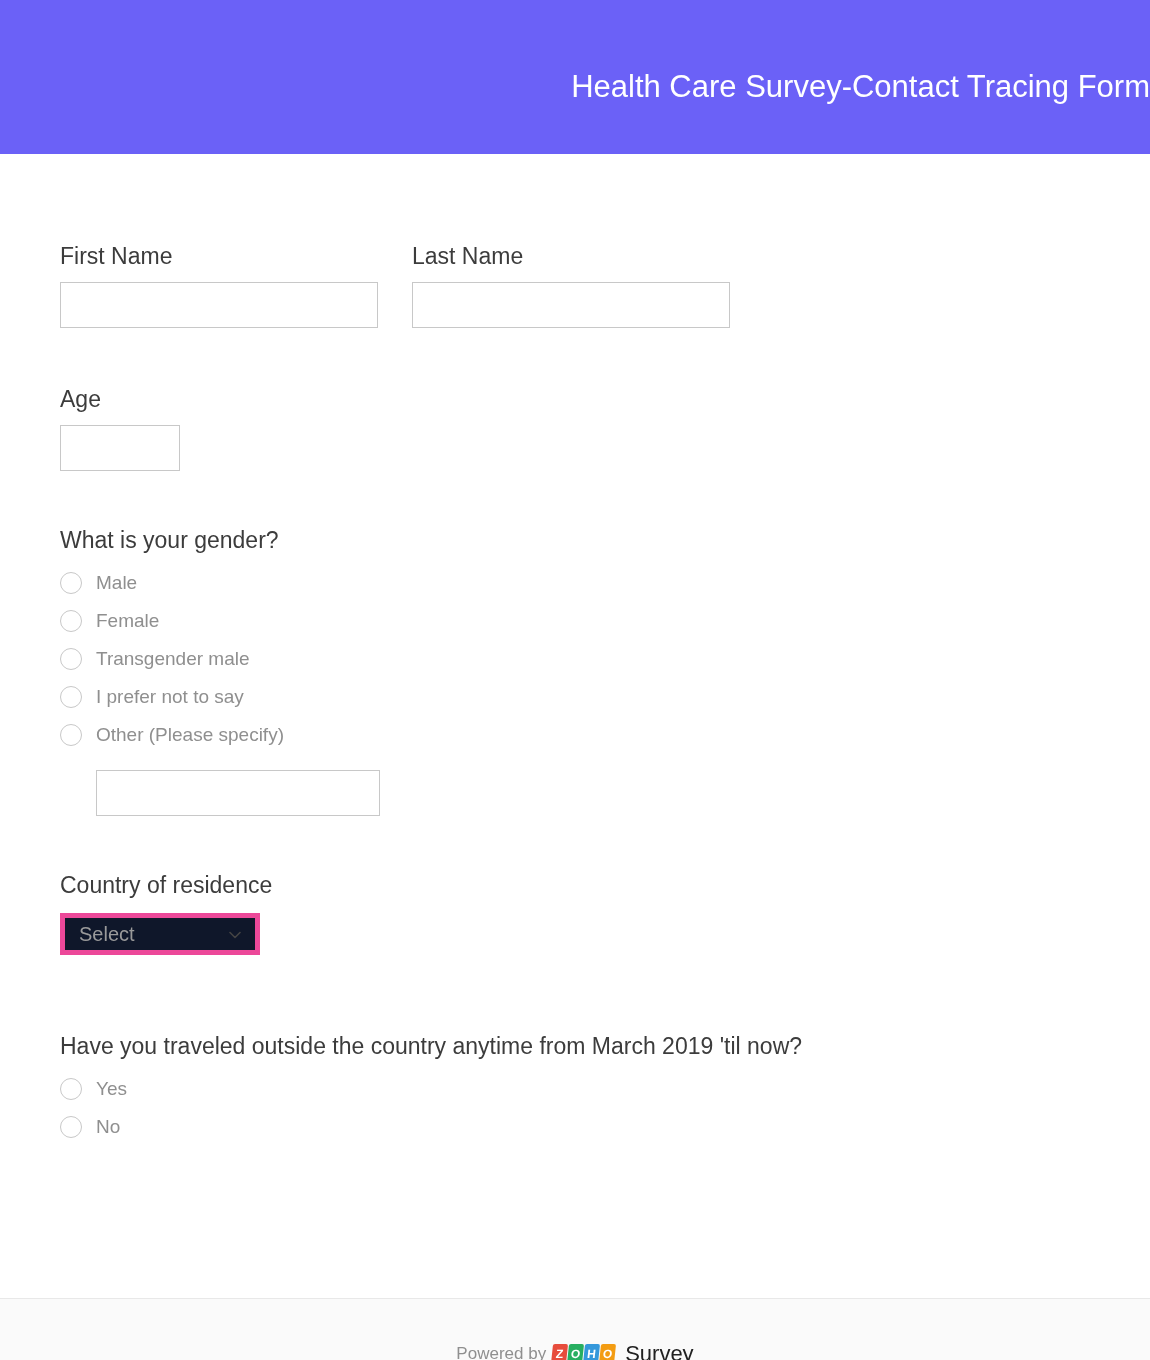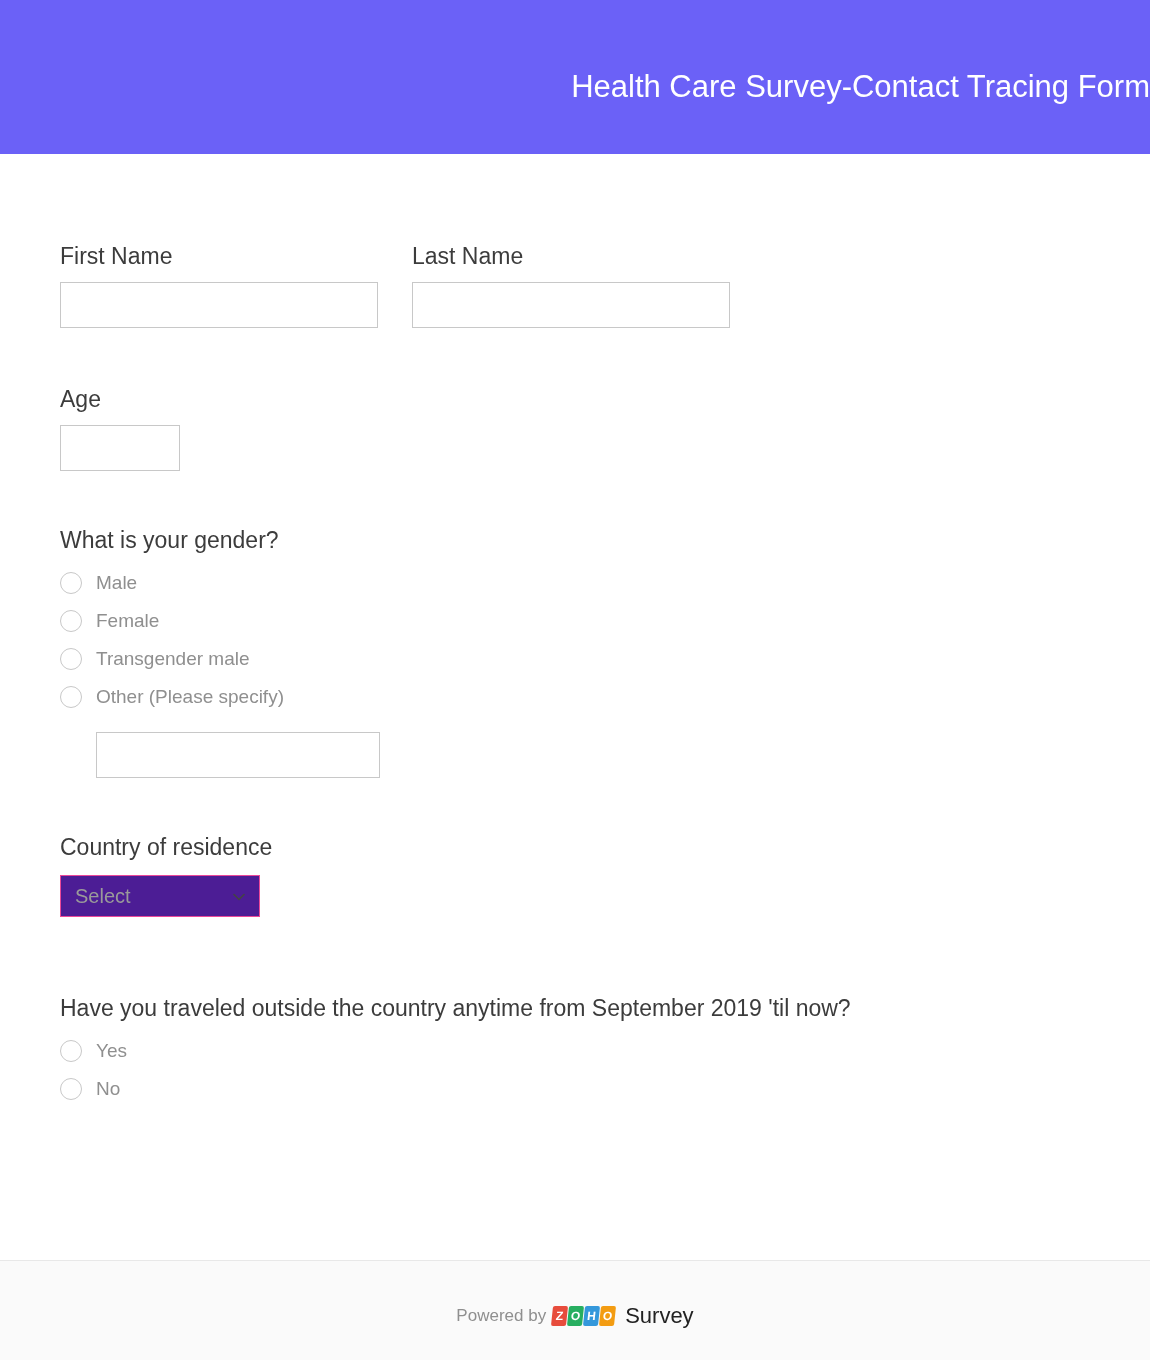--- a/index.html
+++ b/index.html
@@ -104,22 +104,22 @@
       margin-bottom: 78px;
     }
     .select-wrapper {
       position: relative;
       width: 200px;
       margin-top: 14px;
     }
     .select-box {
       width: 100%;
       height: 42px;
-      border: 1px solid #ec4899;
-      background: #4c1d95;
+      border: 5px solid #ec4899;
+      background: #0f172a;
       display: flex;
       align-items: center;
       justify-content: space-between;
       padding: 0 14px;
       cursor: pointer;
     }
     .select-placeholder {
       color: #9a9a9a;
       font-size: 20px;
     }
@@ -208,20 +208,24 @@
         <span class="radio-circle"></span>
         <span class="radio-label">Male</span>
       </div>
       <div class="radio-item">
         <span class="radio-circle"></span>
         <span class="radio-label">Female</span>
       </div>
       <div class="radio-item">
         <span class="radio-circle"></span>
         <span class="radio-label">Transgender male</span>
+      </div>
+      <div class="radio-item">
+        <span class="radio-circle"></span>
+        <span class="radio-label">I prefer not to say</span>
       </div>
       <div class="radio-item">
         <span class="radio-circle"></span>
         <span class="radio-label">Other (Please specify)</span>
       </div>
       <input type="text" class="other-input" style="">
     </div>
   </div>
 
   <div class="country-section">
@@ -232,21 +236,21 @@
         <span class="chevron">
           <svg width="12" height="8" viewBox="0 0 12 8">
               <path d="M1 1.5 L6 6.5 L11 1.5" stroke="#444" stroke-width="1.6" fill="none" stroke-linecap="round" stroke-linejoin="round"></path>
             </svg>
         </span>
       </div>
     </div>
   </div>
 
   <div class="travel-section">
-    <label class="field-label">Have you traveled outside the country anytime from September 2019 'til now?</label>
+    <label class="field-label">Have you traveled outside the country anytime from March 2019 'til now?</label>
     <div class="radio-group">
       <div class="radio-item">
         <span class="radio-circle"></span>
         <span class="radio-label">Yes</span>
       </div>
       <div class="radio-item">
         <span class="radio-circle"></span>
         <span class="radio-label">No</span>
       </div>
     </div>

